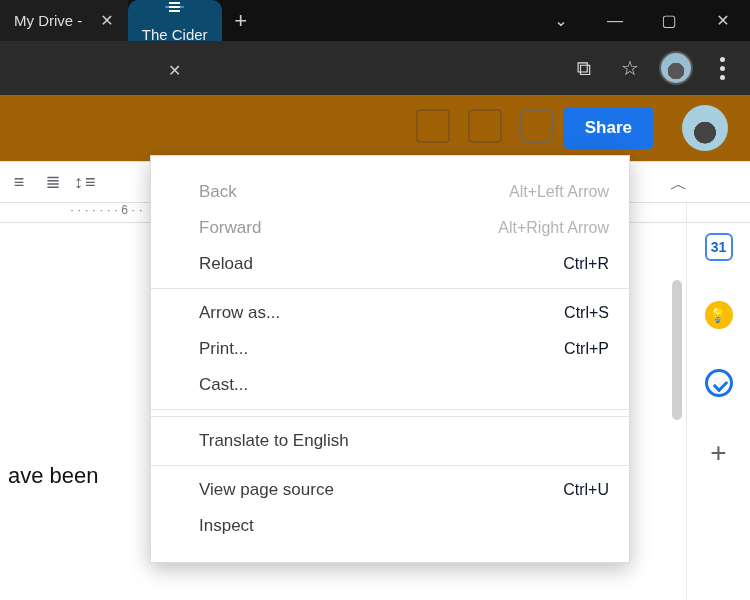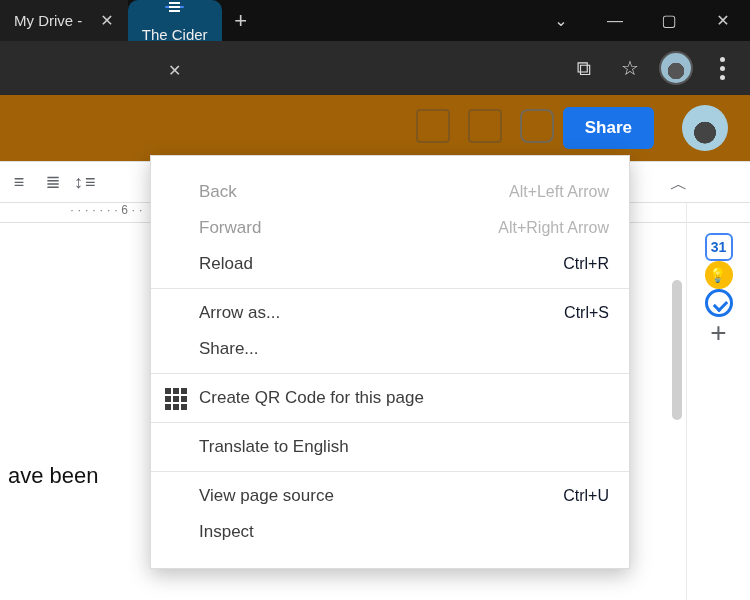--- a/index.html
+++ b/index.html
@@ -33,21 +33,21 @@
 
   .tbar2 { height:42px; border-top:1px solid #e0e0e0; border-bottom:1px solid #e0e0e0; display:flex; align-items:center; padding-left:6px; gap:8px; color:#5f6368; font-size:18px; position:relative;}
   .tbar2 .ic{ width:26px; text-align:center; }
   .linesp{ display:flex; align-items:center; gap:2px;}
   .tbar2 .chev{ position:absolute; right:62px; top:10px; font-size:18px; color:#5f6368;}
 
   .ruler { height:20px; border-bottom:1px solid #e0e0e0; font-size:12px; color:#777; padding-left:70px; }
   .docbody{ padding:240px 0 0 8px; font-size:22px; color:#111; }
 
   
-  .sidepanel{ position:absolute; right:0; top:203px; bottom:0; width:64px; border-left:1px solid #eaeaea; display:flex; flex-direction:column; align-items:center; padding-top:30px;}
+  .sidepanel{ position:absolute; right:0; top:203px; bottom:0; width:64px; border-left:1px solid #eaeaea; display:flex; flex-direction:column; align-items:center; gap:40px; padding-top:30px;}
   .side-ic{ width:28px; height:28px; border-radius:6px; display:flex; align-items:center; justify-content:center; font-size:14px; font-weight:600;}
   .cal{ background:#fff; border:2px solid #4285f4; color:#1967d2;}
   .keep{ background:#fbbc04; color:#fff; border-radius:50%;}
   .tasks{ width:28px;height:28px;border:3px solid #1a73e8;border-radius:50%; position:relative;}
   .tasks::after{content:""; position:absolute; left:6px; top:8px; width:10px; height:6px; border-left:3px solid #1a73e8; border-bottom:3px solid #1a73e8; transform:rotate(-45deg);}
   .plus{ font-size:28px; color:#5f6368; }
 
   
   .ctxmenu{ position:absolute; left:150px; top:155px; width:480px; background:#fff; border:1px solid #dcdcdc; box-shadow:0 6px 20px rgba(0,0,0,.25); padding:18px 0; font-size:17px; color:#3c3c3c; z-index:50;}
   .ctxitem{ display:flex; align-items:center; height:36px; padding:0 20px 0 48px; position:relative;}
@@ -148,39 +148,27 @@
     <div class="ctxitem">
       <span>Reload</span>
       <span class="sc">Ctrl+R</span>
     </div>
     <div class="ctxsep"></div>
     <div class="ctxitem">
       <span>Arrow as...</span>
       <span class="sc">Ctrl+S</span>
     </div>
     <div class="ctxitem">
-      <span>Share...</span>
+      <span>Print...</span>
+      <span class="sc">Ctrl+P</span>
+    </div>
+    <div class="ctxitem">
+      <span>Cast...</span>
     </div>
     <div class="ctxsep"></div>
-    <div class="ctxitem">
-      <div class="ctx-ic">
-        <div class="qr">
-          <span></span>
-          <span></span>
-          <span></span>
-          <span></span>
-          <span></span>
-          <span></span>
-          <span></span>
-          <span></span>
-          <span></span>
-        </div>
-      </div>
-      <span>Create QR Code for this page</span>
-    </div>
     <div class="ctxsep"></div>
     <div class="ctxitem">
       <span>Translate to English</span>
     </div>
     <div class="ctxsep"></div>
     <div class="ctxitem">
       <span>View page source</span>
       <span class="sc">Ctrl+U</span>
     </div>
     <div class="ctxitem">

